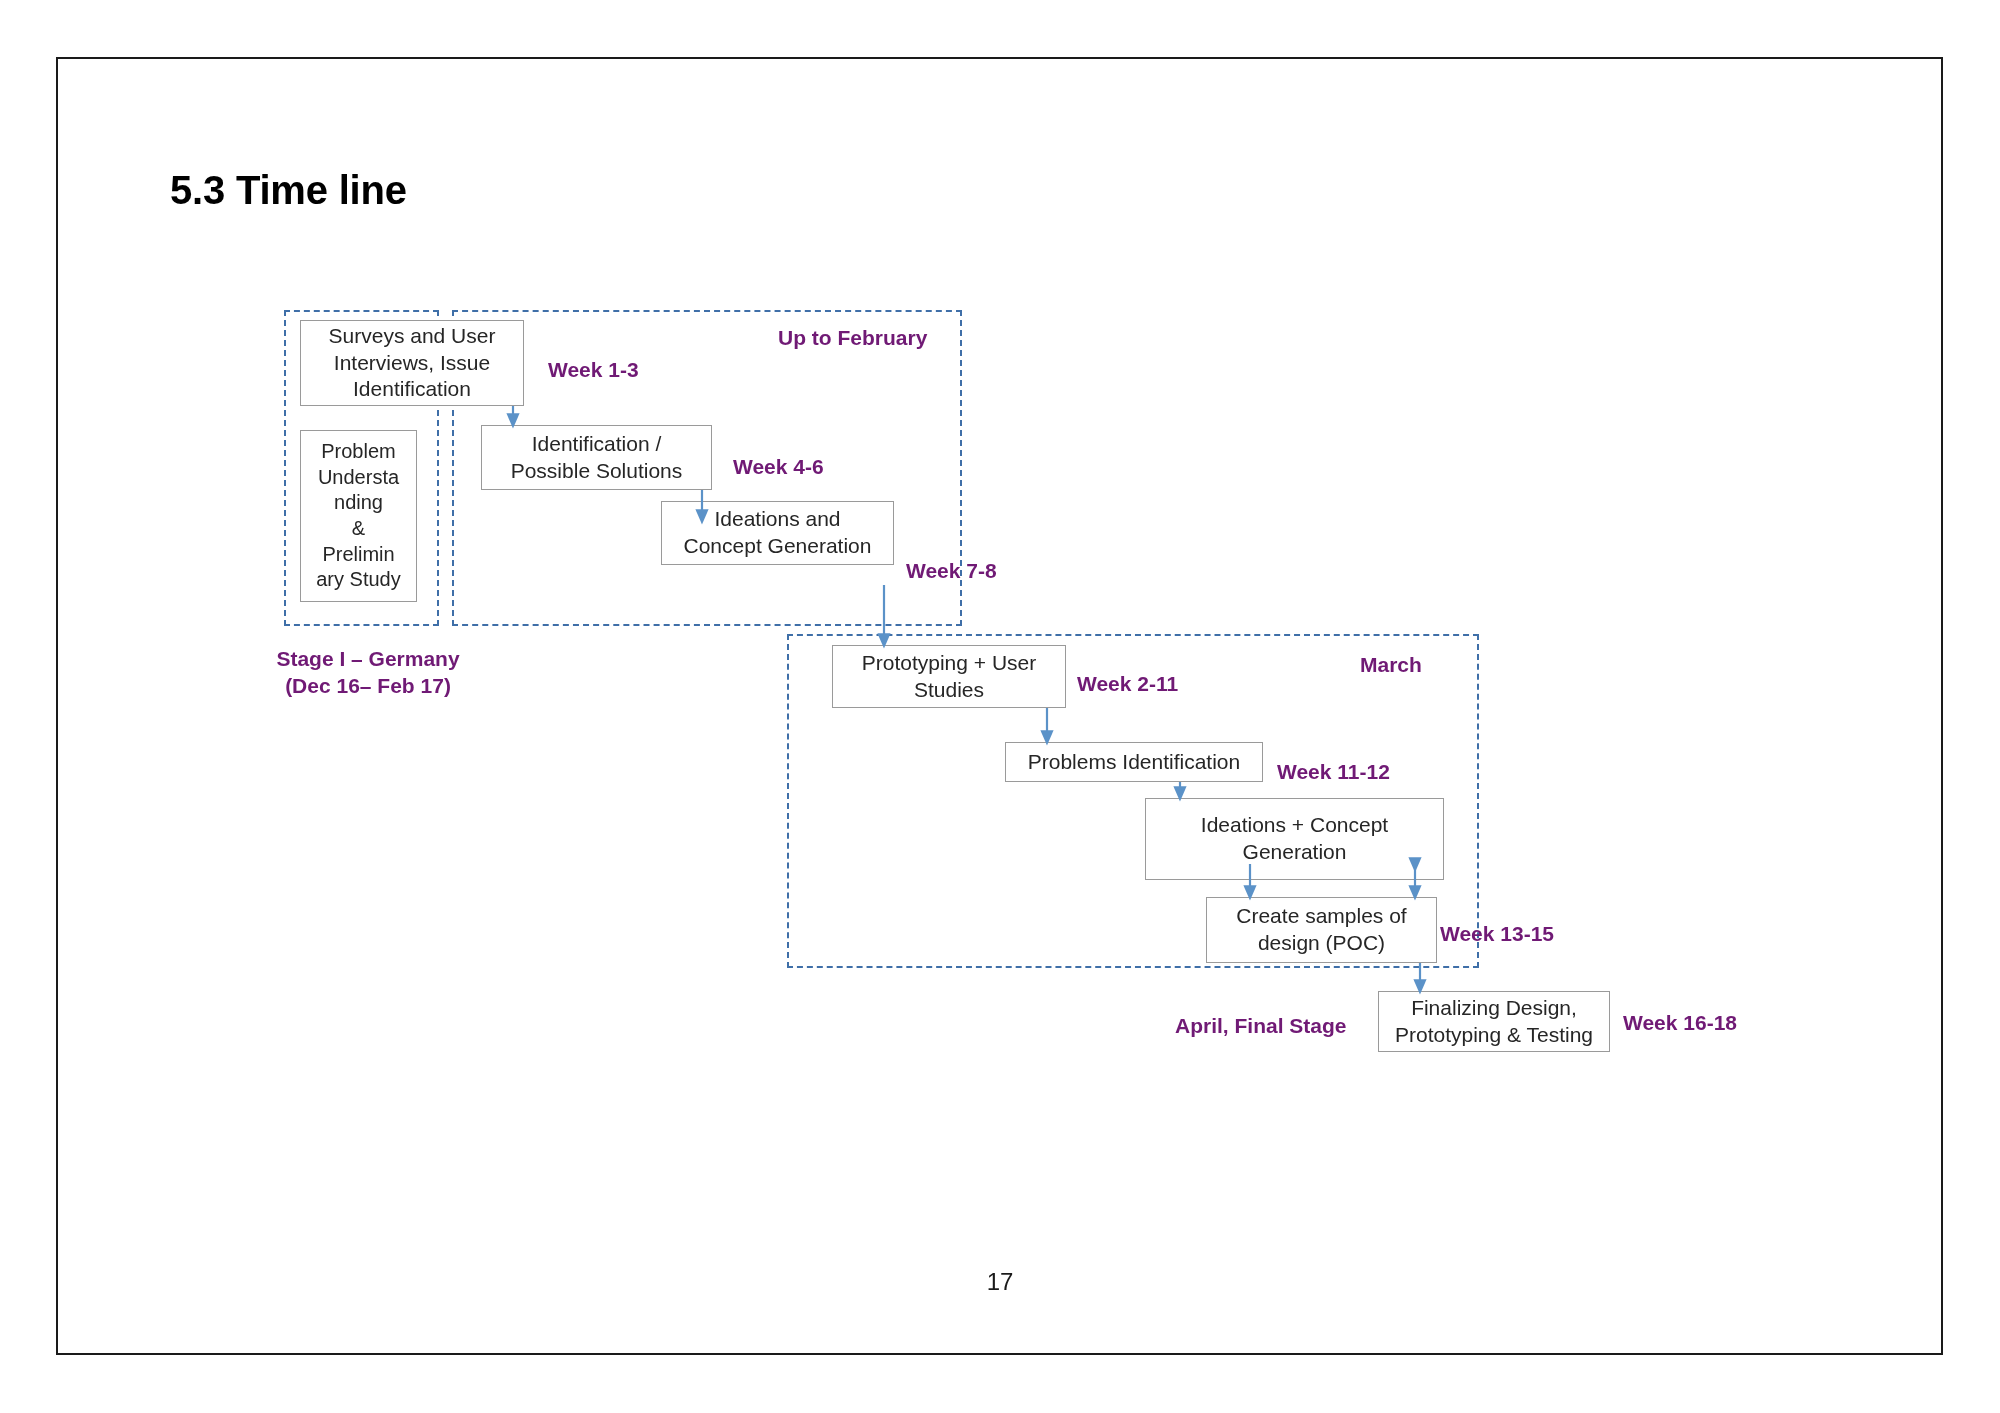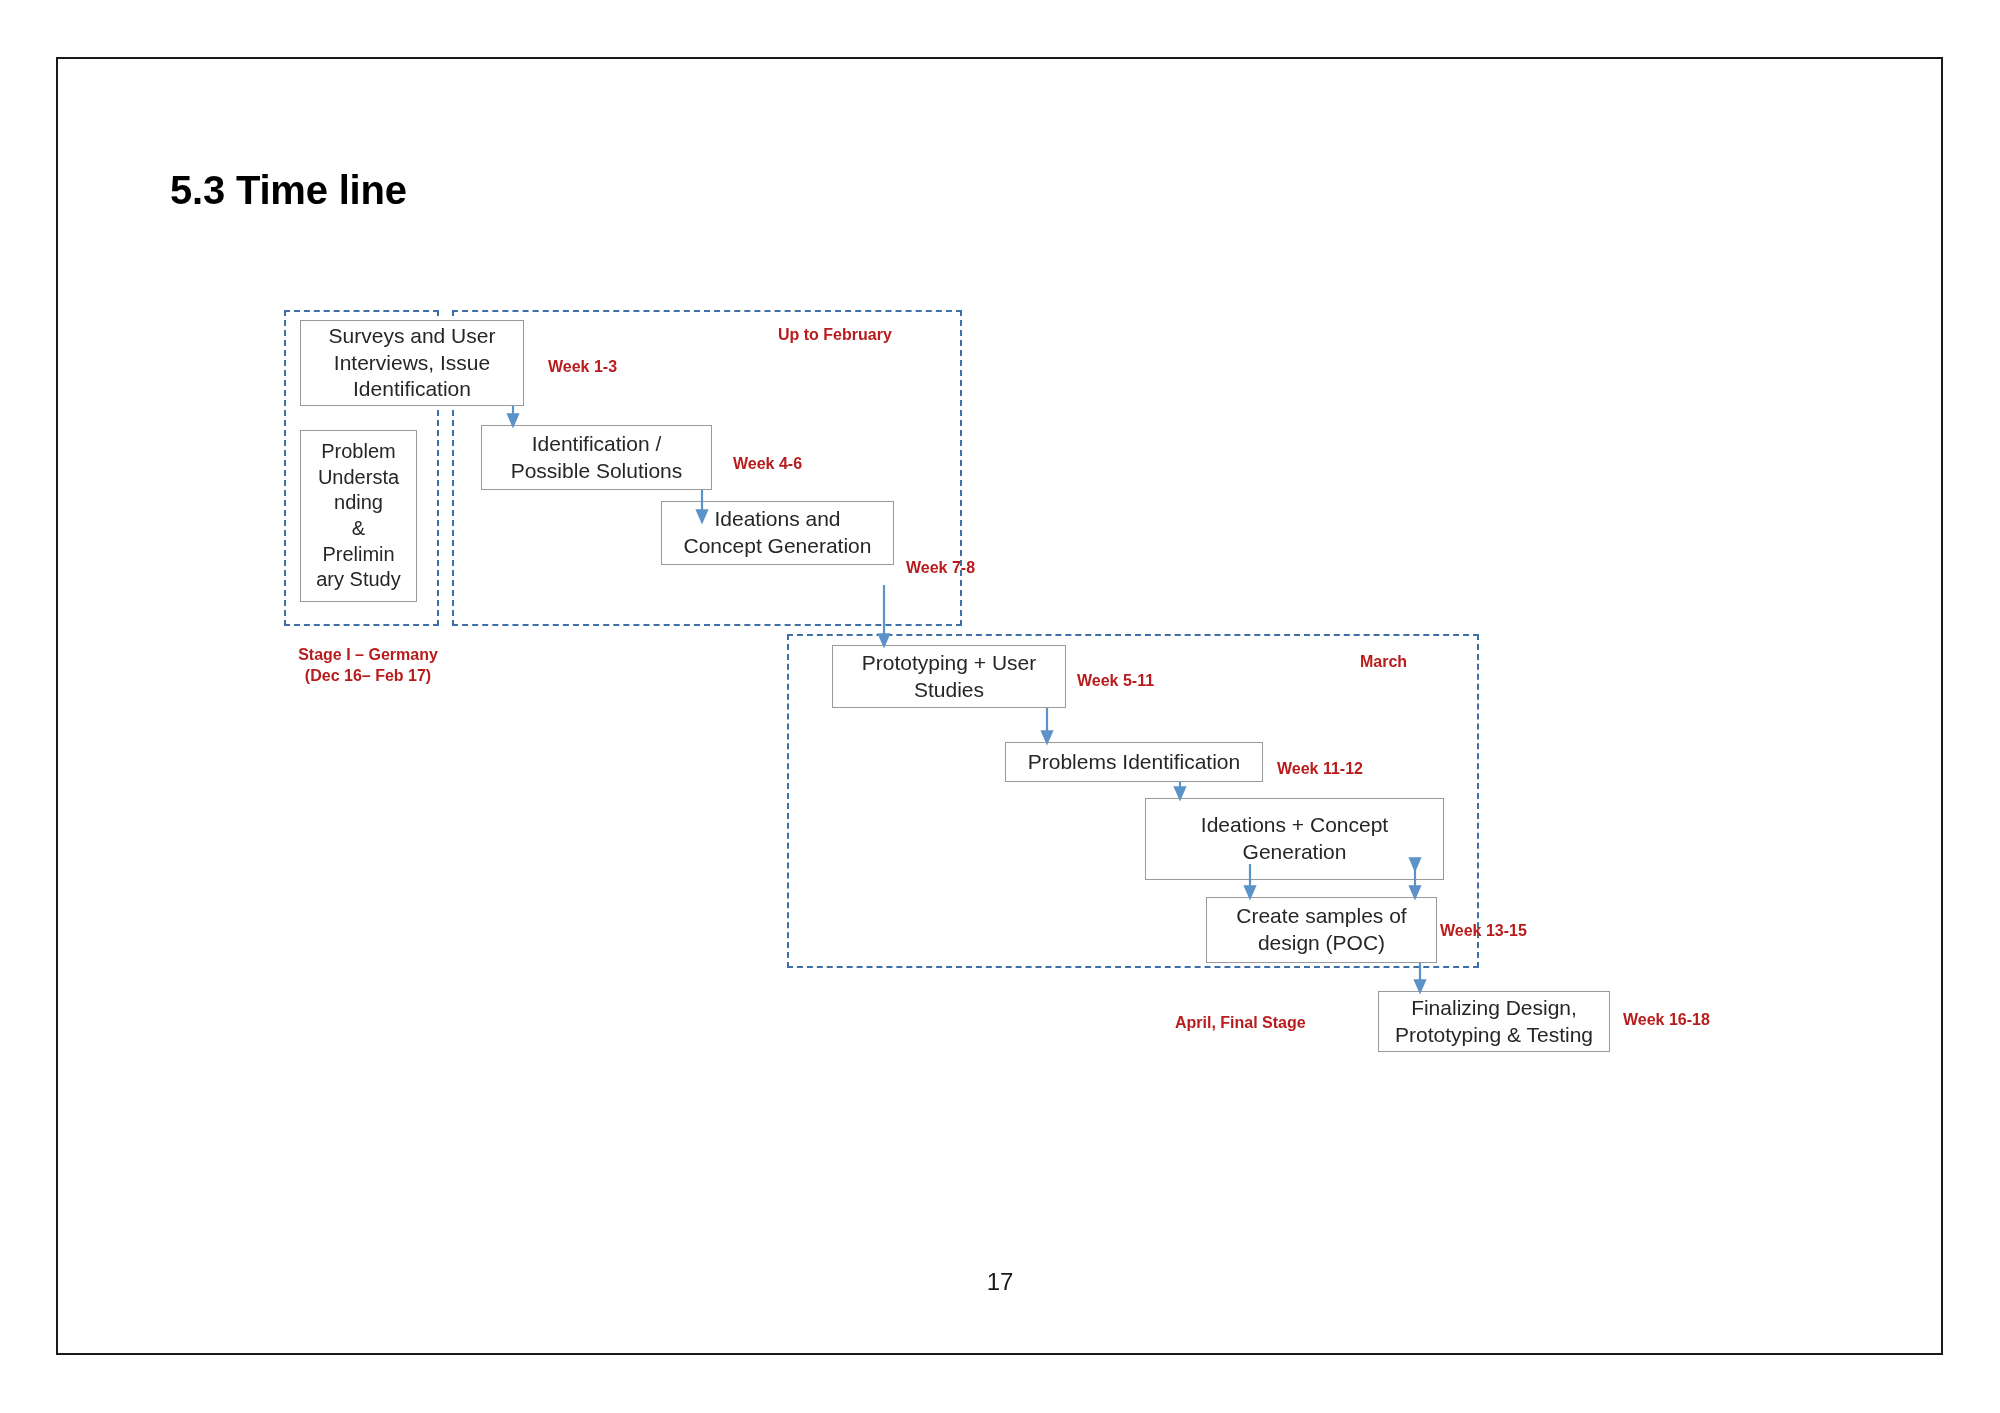--- a/index.html
+++ b/index.html
@@ -59,23 +59,23 @@
     text-align: center;
     display: flex;
     align-items: center;
     justify-content: center;
     padding: 2px 6px;
   }
   .proc-box .txt { display: block; width: 100%; }
   
   .anno {
     position: absolute;
-    font-size: 16px;
+    font-size: 21px;
     font-weight: bold;
-    color: #b91c1c;
+    color: #701a75;
     white-space: nowrap;
   }
   .anno.multi { white-space: normal; text-align: center; line-height: 1.3; }
   
   #arrows {
     position: absolute;
     left: 0;
     top: 0;
     width: 2000px;
     height: 1413px;
@@ -198,21 +198,21 @@
 
       <line x1="1415" y1="866" x2="1415" y2="894" marker-start="url(#ah2)" marker-end="url(#ah)"></line>
 
       <line x1="1420" y1="963" x2="1420" y2="988" marker-end="url(#ah)"></line>
     </g>
   </svg>
 
   <div class="anno" style="left:548px; top:358px;">Week 1-3</div>
   <div class="anno" style="left:733px; top:455px;">Week 4-6</div>
   <div class="anno" style="left:906px; top:559px;">Week 7-8</div>
-  <div class="anno" style="left:1077px; top:672px;">Week 5-11</div>
+  <div class="anno" style="left:1077px; top:672px;">Week 2-11</div>
   <div class="anno" style="left:1277px; top:760px;">Week 11-12</div>
   <div class="anno" style="left:1440px; top:922px;">Week 13-15</div>
   <div class="anno" style="left:1623px; top:1011px;">Week 16-18</div>
 
   <div class="anno" style="left:778px; top:326px;">Up to February</div>
 
   <div class="anno" style="left:1360px; top:653px;">March</div>
 
   <div class="anno multi" style="left:268px; top:645px; width:200px;">
     <span>Stage I – Germany</span><br>

